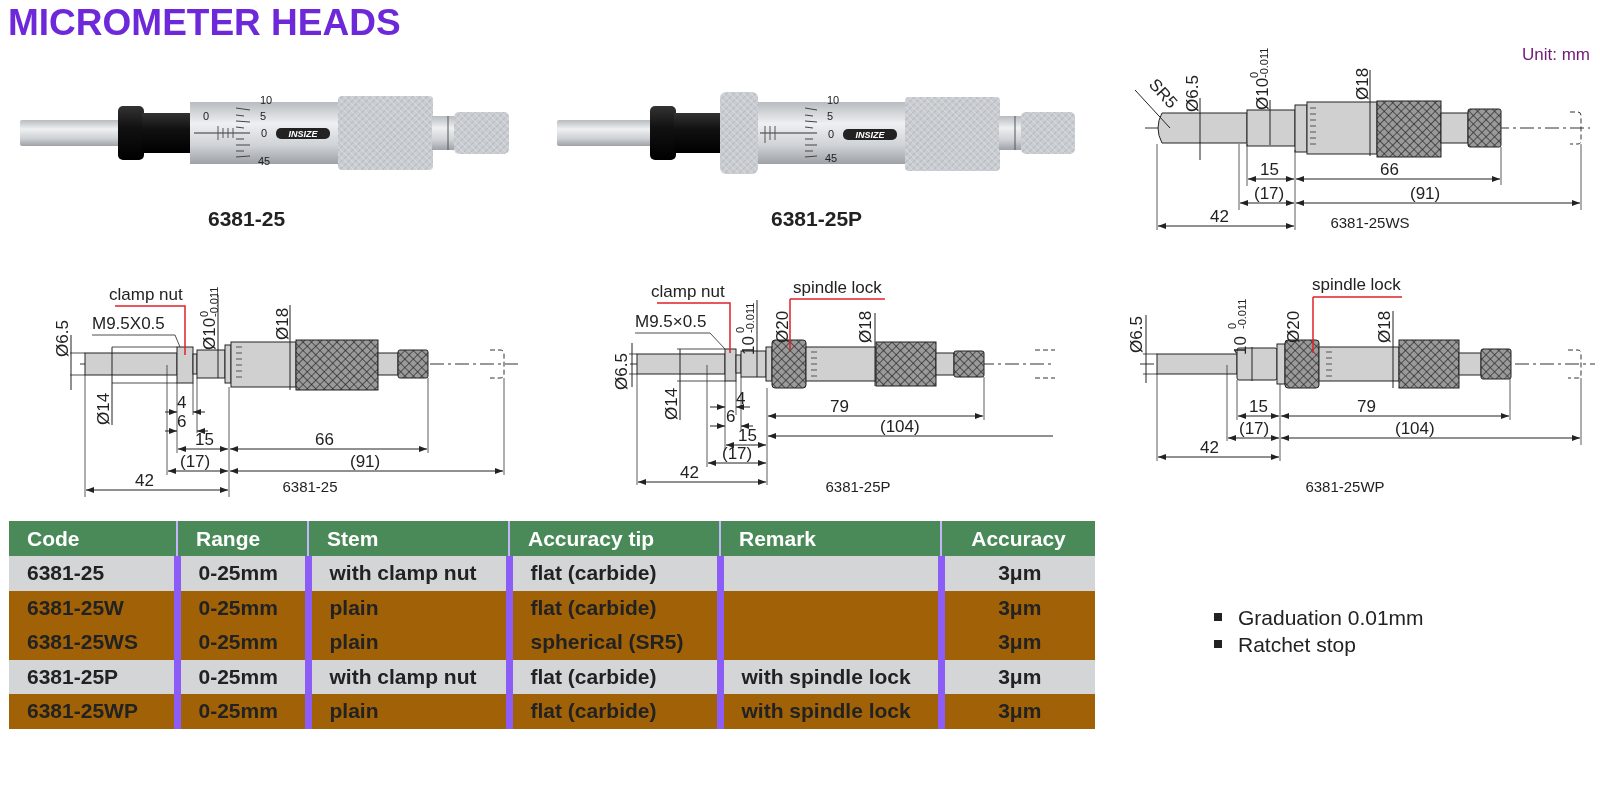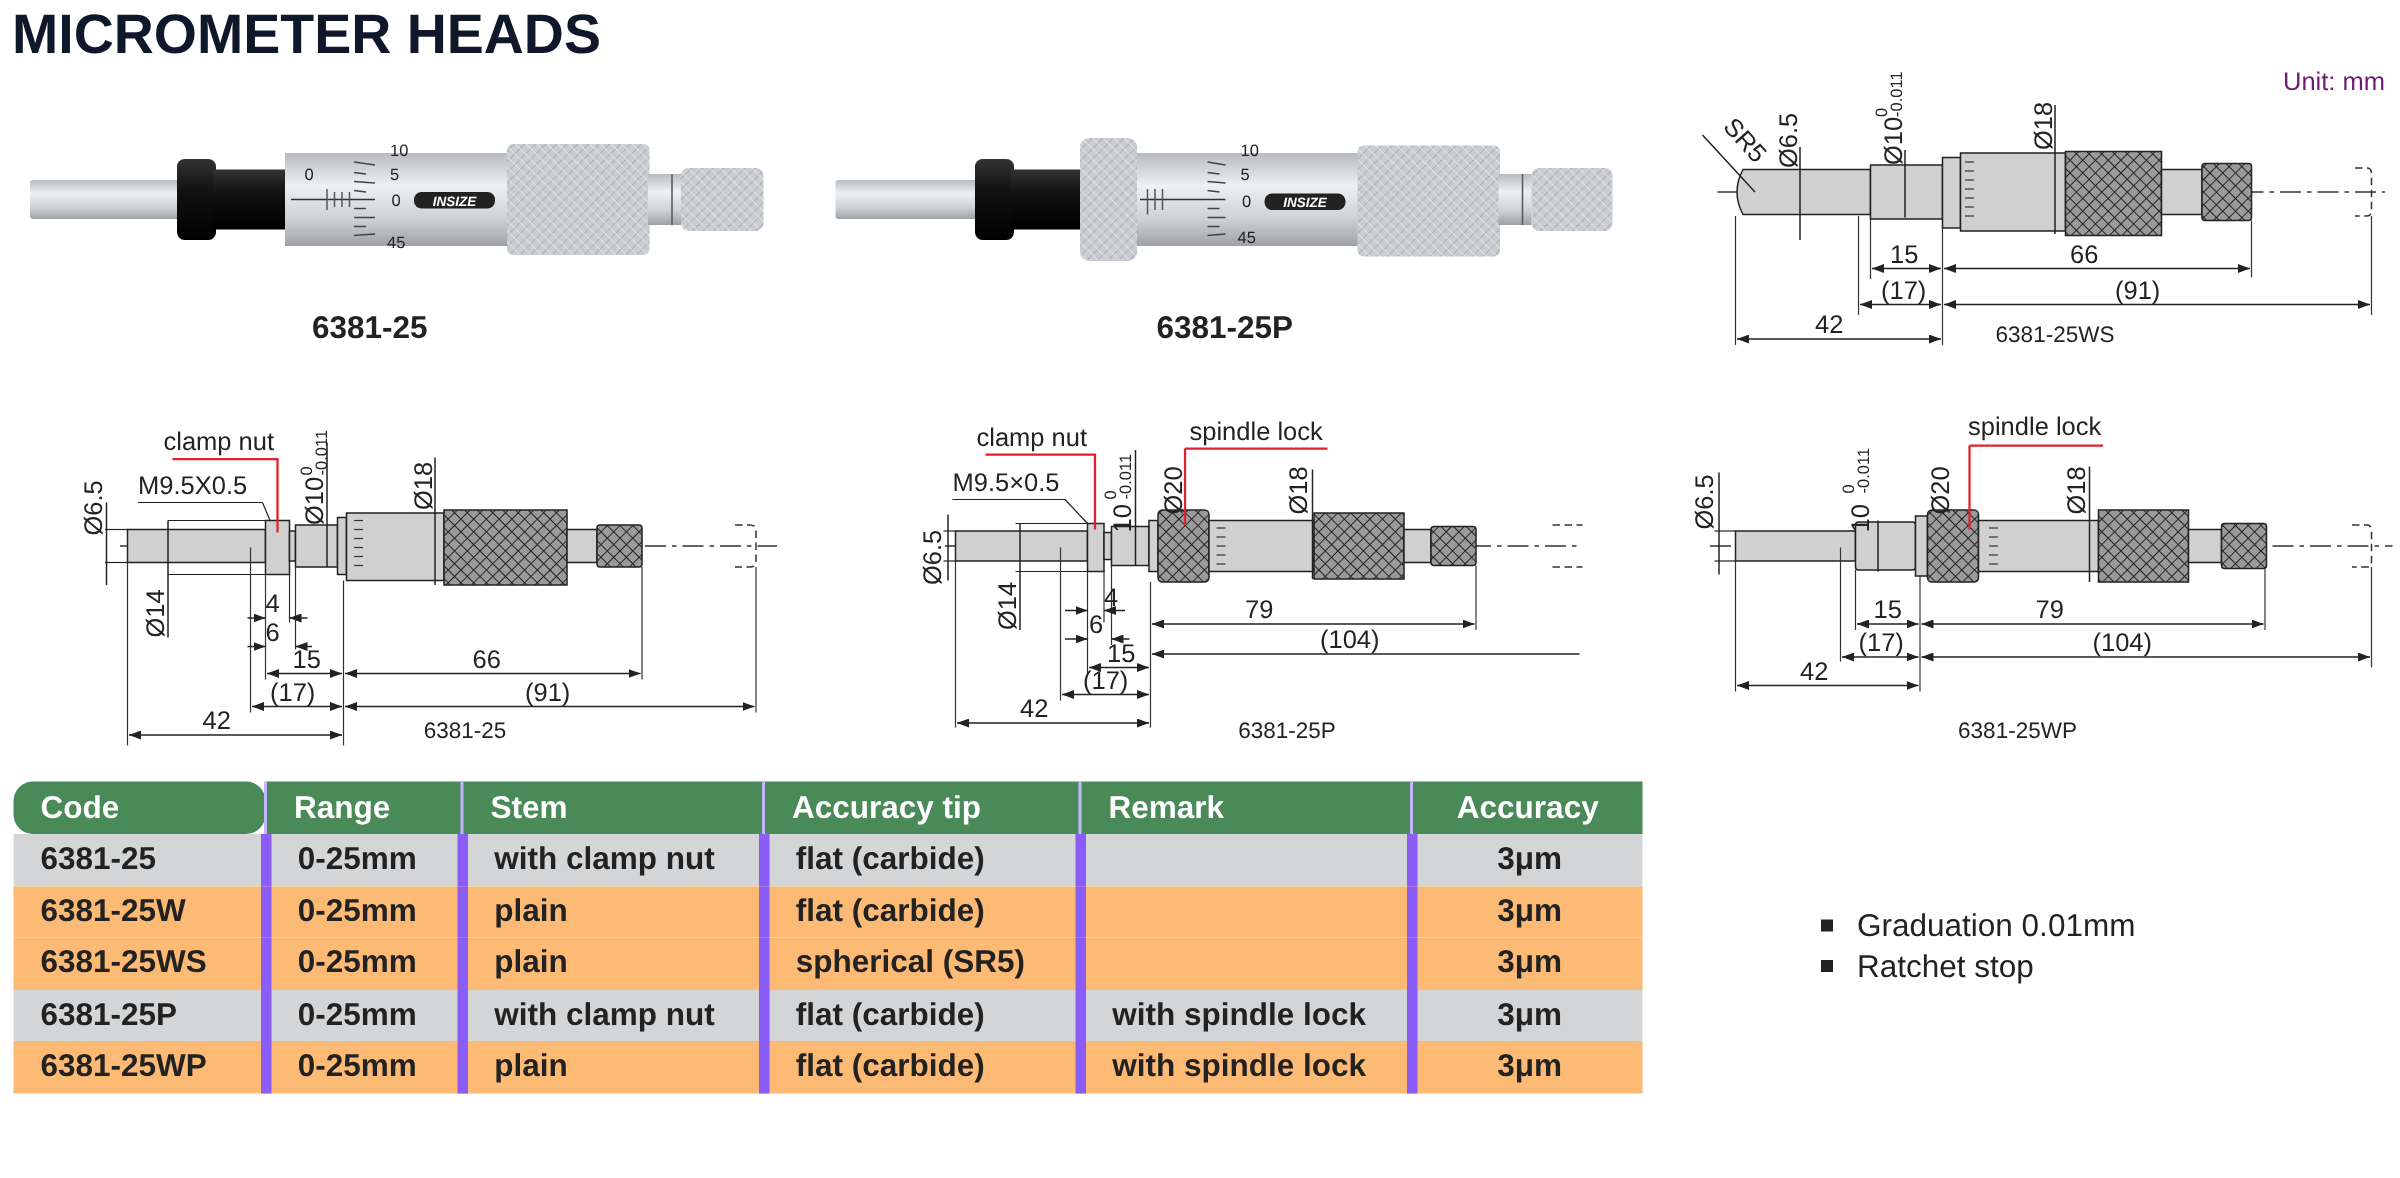--- a/index.html
+++ b/index.html
@@ -1,32 +1,32 @@
 <!DOCTYPE html>
 <html><head>
 <meta charset="utf-8">
 <style>
   html,body{margin:0;padding:0;background:#fff;}
   body{width:1600px;height:785px;position:relative;overflow:hidden;font-family:"Liberation Sans",sans-serif;color:#222;}
-  .title{position:absolute;left:8px;top:2px;font-size:37px;font-weight:bold;letter-spacing:0px;color:#0f172a;}
+  .title{position:absolute;left:8px;top:2px;font-size:37px;font-weight:bold;letter-spacing:0px;color:#6d28d9;}
   .unit{position:absolute;right:10px;top:45px;font-size:17px;color:#701a75;}
   .photo{position:absolute;}
   .photo-label{position:absolute;font-size:21px;font-weight:bold;color:#222;}
   .drawing{position:absolute;}
   .drawing svg{overflow:visible;}
   .dim{font-family:"Liberation Sans",sans-serif;font-size:17px;fill:#222;}
   .dim-s{font-family:"Liberation Sans",sans-serif;font-size:11px;fill:#222;}
   .cap{font-family:"Liberation Sans",sans-serif;font-size:15px;fill:#222;}
   table.spec{position:absolute;left:9px;top:521px;border-collapse:collapse;font-size:21px;}
   table.spec th{background:#4a8a58;color:#fff;text-align:left;font-weight:bold;height:35px;padding:0 0 0 18px;border-left:2px solid #c4b5fd;}
-  table.spec th:first-child{border-left:none;border-radius:13px;}
+  table.spec th:first-child{border-left:none;}
   table.spec td{height:34.5px;padding:0 0 0 18px;border-left:7px solid #8b5cf6;color:#222;font-weight:bold;}
   table.spec td:first-child{border-left:none;font-weight:bold;}
   table.spec tr.odd td{background:#d4d5d7;}
-  table.spec tr.even td{background:#fdba74;}
+  table.spec tr.even td{background:#a16207;}
   table.spec td.acc,table.spec th.acc{text-align:center;padding:0;}
   .features{position:absolute;left:1212px;top:604px;list-style:none;margin:0;padding:0;font-size:21px;line-height:27px;color:#222;}
   .features li{position:relative;padding-left:26px;}
   .features li .bullet{position:absolute;left:2px;top:9px;width:8px;height:8px;background:#222;}
 </style>
 </head>
 <body>
 
 <div class="title">MICROMETER HEADS</div>
 <div class="unit">Unit: mm</div>

